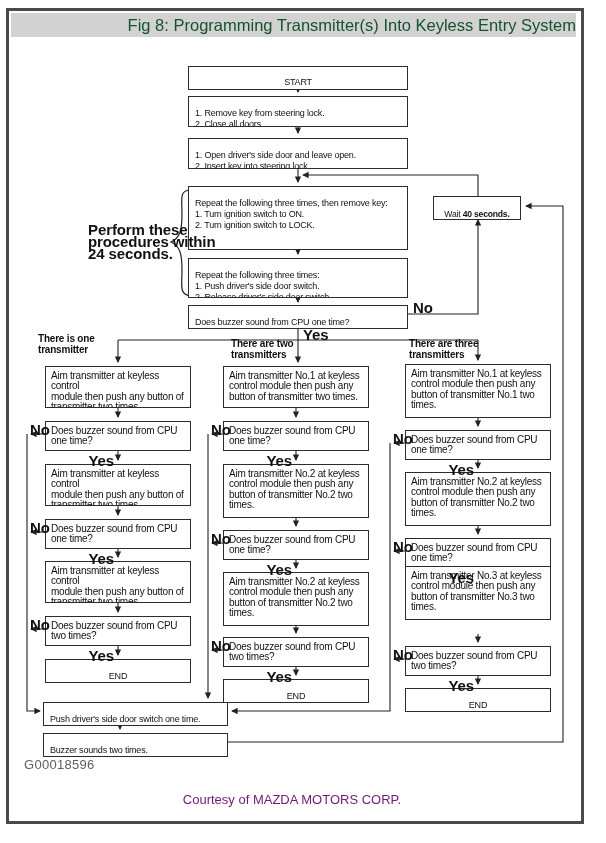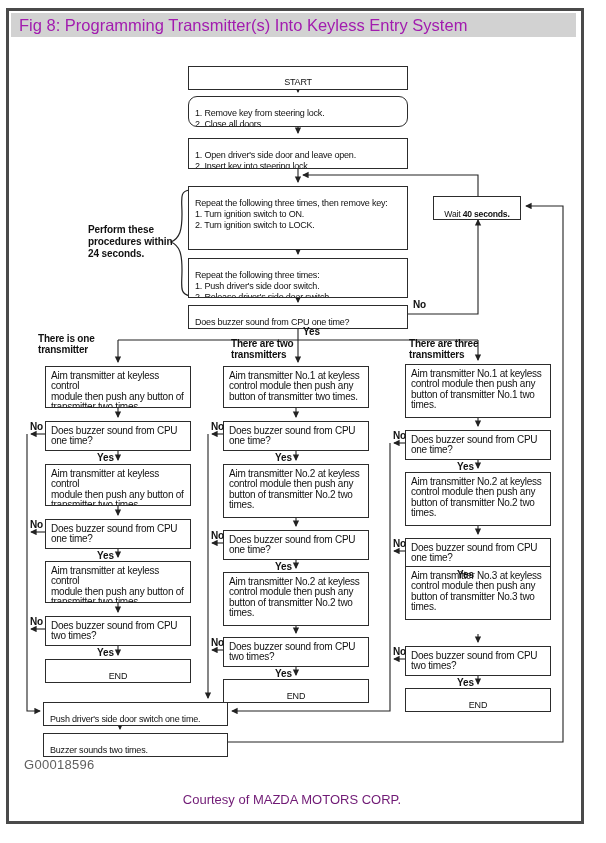--- a/index.html
+++ b/index.html
@@ -1,26 +1,26 @@
 <!DOCTYPE html>
 <html><head>
 <meta charset="utf-8">
 <style>
   html,body{margin:0;padding:0;background:#ffffff;}
   .screen{position:relative;width:606px;height:843px;background:#fff;overflow:hidden;
           font-family:"Liberation Sans", sans-serif;outline:1px solid #e3e3e3;}
   .frame{position:absolute;left:6px;top:8px;width:572px;height:810px;border:3px solid #4a4a4a;background:#fff;}
   .titlebar{position:absolute;left:11px;top:13px;width:565px;height:24px;background:#d2d2d2;}
-  .titlebar span{display:block;padding-left:8px;line-height:24px;font-size:16.5px;color:#a21caf;letter-spacing:0;}
+  .titlebar span{display:block;padding-left:8px;line-height:24px;font-size:16.5px;color:#14532d;letter-spacing:0;text-align:right;}
   svg.wires{position:absolute;left:0;top:0;width:606px;height:843px;}
   .bx{position:absolute;box-sizing:border-box;border:1px solid #2c2c2c;background:#fff;color:#111;
       font-size:9px;line-height:11px;letter-spacing:-0.2px;padding:11px 6px;white-space:pre-line;overflow:hidden;}
   .cbx{font-size:10px;line-height:10.4px;letter-spacing:-0.25px;padding:4px 5px;}
   .ctr{text-align:center;white-space:nowrap;}
-  .lbl{position:absolute;font-size:10px;font-weight:bold;color:#111;letter-spacing:-0.1px;white-space:pre-line;}
+  .lbl{position:absolute;font-size:15px;font-weight:bold;color:#111;letter-spacing:-0.1px;white-space:pre-line;}
   .hdr{position:absolute;font-size:10px;font-weight:bold;color:#111;line-height:10.5px;letter-spacing:-0.2px;white-space:pre-line;}
   .yes-r{width:34px;text-align:right;}
   .code{position:absolute;left:24px;top:757px;font-size:13px;color:#5f5f5f;letter-spacing:0.3px;text-align:right;}
   .courtesy{position:absolute;left:6px;top:792px;width:572px;text-align:center;font-size:13px;color:#701a75;}
 </style>
 </head>
 <body>
 
 <div class="screen">
 
@@ -88,21 +88,21 @@
       <path d="M405,659 L394,659" marker-end="url(#ah)"></path>
       <path d="M390,443 L390,711 L232,711" marker-end="url(#ah)"></path>
 
       <path d="M120,720 L120,729" marker-end="url(#ah)"></path>
 
       <path d="M190,190 C179,191 182,199 182,214 C182,230 180,238 171,242 C180,246 182,254 182,270 C182,286 179,294 190,296" stroke-width="1.2"></path>
     </g>
   </svg>
 
   <div class="bx ctr" style="left:188px;top:66px;width:220px;height:17px;line-height:9px;">START</div>
-  <div class="bx" style="left:188px;top:96px;width:220px;height:31px;border-radius:9px;">1.  Remove key from steering lock.
+  <div class="bx" style="left:188px;top:96px;width:220px;height:31px;">1.  Remove key from steering lock.
 2.  Close all doors.</div>
   <div class="bx" style="left:188px;top:138px;width:220px;height:31px;">1.  Open driver's side door and leave open.
 2.  Insert key into steering lock.</div>
   <div class="bx" style="left:188px;top:186px;width:220px;height:64px;">Repeat the following three times, then remove key:
 1.  Turn ignition switch to ON.
 2.  Turn ignition switch to LOCK.</div>
   <div class="bx ctr" style="left:433px;top:196px;width:88px;height:20px;line-height:12px;font-size:8.6px;"><span>Wait </span><b>40 seconds.</b></div>
   <div class="bx" style="left:188px;top:258px;width:220px;height:40px;">Repeat the following three times:
 1.  Push driver's side door switch.
 2.  Release driver's side door switch.</div>

